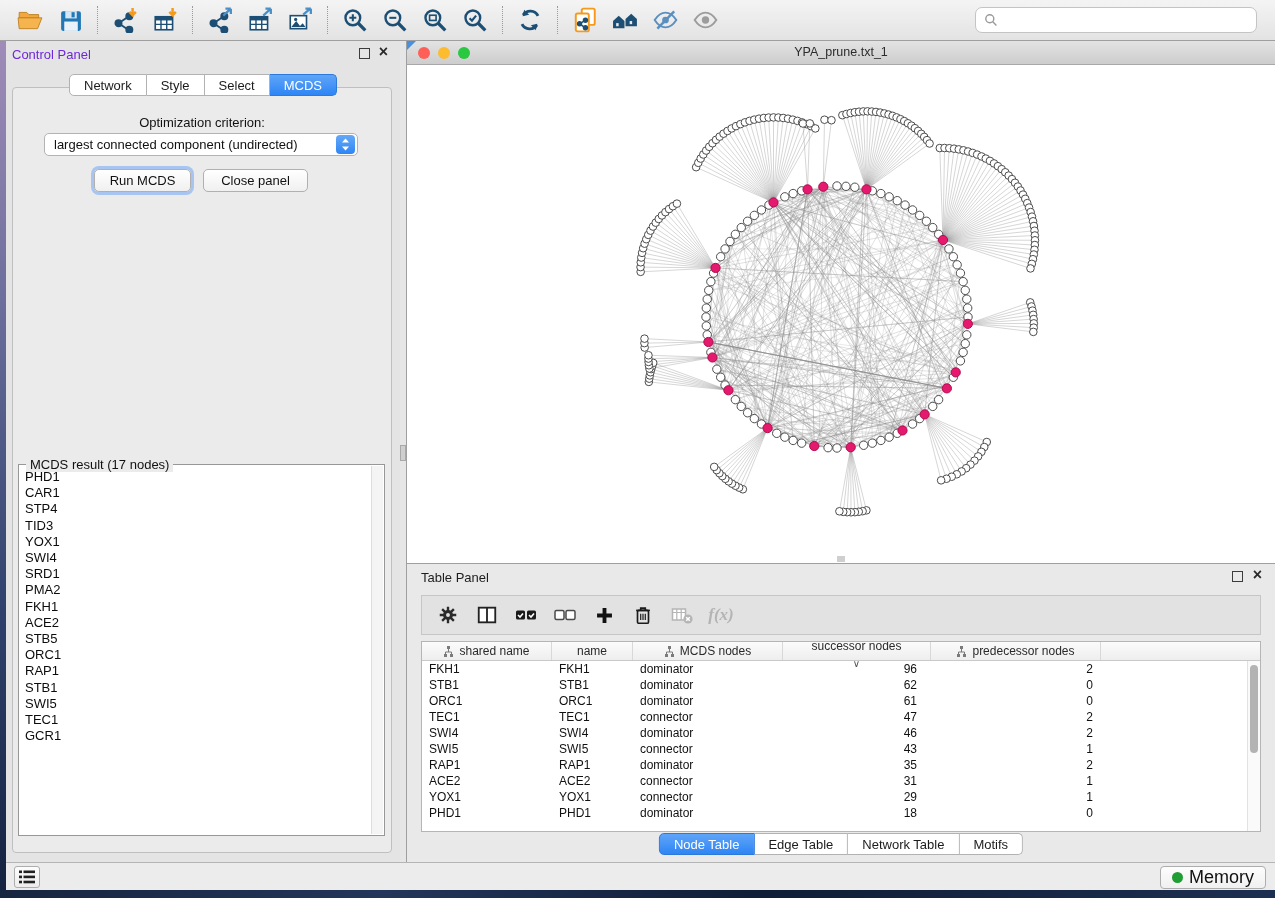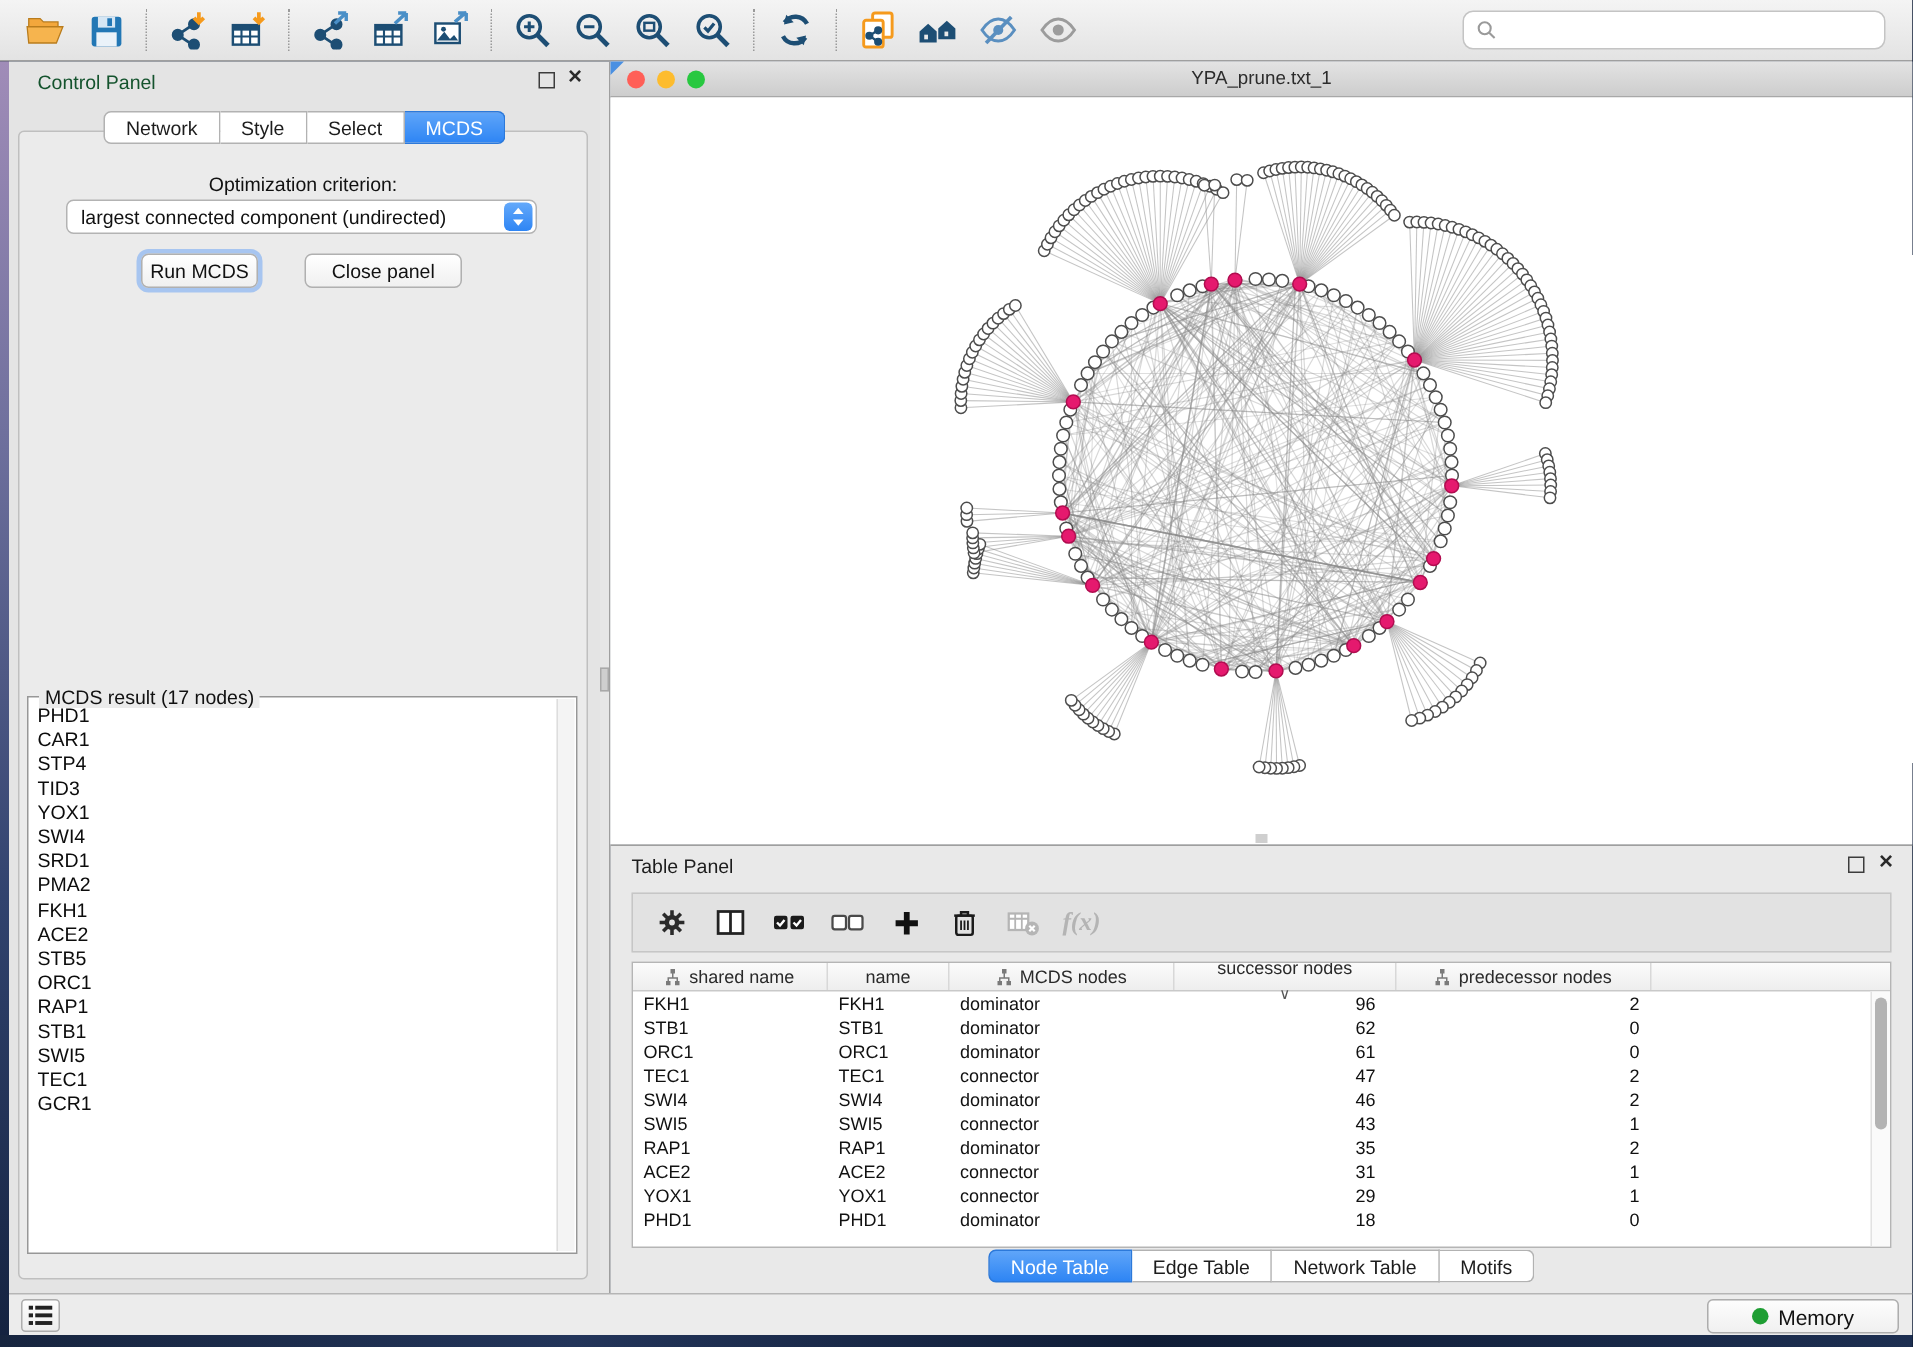--- a/index.html
+++ b/index.html
@@ -22,21 +22,21 @@
   .tb-sep { width:0; height:28px; border-left:1px dotted #9a9a9a; margin:0 7px; flex:0 0 auto; }
   .search-box { margin-left:auto; margin-right:8px; width:282px; height:26px;
     background:#fff; border:1px solid #c4c4c4; border-radius:7px;
     display:flex; align-items:center; padding:0 8px; gap:6px; }
   .search-box input { border:none; outline:none; flex:1; font-size:13px;
     font-family:"Liberation Sans",sans-serif; background:transparent; }
 
   
   .control-panel { position:absolute; left:6px; top:41px; width:394px; height:821px;
     background:#e4e4e4; }
-  .panel-title { position:absolute; left:19px; top:6px; font-size:13px; color:#14532d; }
+  .panel-title { position:absolute; left:6px; top:6px; font-size:13px; color:#6d28d9; }
   .win-float { position:absolute; top:7px; width:11px; height:11px;
     border:1.5px solid #3c3c3c; display:inline-block; }
   .win-close { position:absolute; top:2px; font-size:16px; font-weight:bold; color:#2a2a2a; line-height:18px; }
   .cp-float { right:30px; } .cp-close { right:12px; }
 
   .segbar { display:flex; }
   .cp-tabs { position:absolute; top:33px; left:50%; transform:translateX(-50%); }
   .seg { padding:0 14px; height:22px; line-height:21px; font-size:13px; background:#fff;
     border:1px solid #b2b2b2; border-left:none; color:#1c1c1c; white-space:nowrap; }
   .seg:first-child { border-left:1px solid #b2b2b2; border-radius:5px 0 0 5px; }
@@ -49,21 +49,21 @@
   .criterion { position:absolute; left:31px; top:45px; width:314px; height:23px;
     background:#fff; border:1px solid #b3b3b3; border-radius:5px;
     display:flex; align-items:center; }
   .criterion .val { flex:1; font-size:13px; padding-left:9px; color:#111; white-space:nowrap; }
   .criterion .stepper { width:19px; height:19px; margin-right:2px; border-radius:4px;
     background:linear-gradient(#64a9fa,#2e85f4); display:flex; align-items:center; justify-content:center; }
   .cp-buttons { position:absolute; left:0; top:81px; width:100%; }
   .btn { position:absolute; height:23px; background:linear-gradient(#ffffff,#f0f0f0);
     border:1px solid #b0b0b0; border-radius:5px; font-size:13px; color:#111;
     font-family:"Liberation Sans",sans-serif; }
-  .btn.run { left:81px; width:78px; box-shadow:0 0 0 3px rgba(100,160,245,.5); }
+  .btn.run { left:81px; width:97px; box-shadow:0 0 0 3px rgba(100,160,245,.5); }
   .btn.closep { left:190px; width:105px; }
 
   .mcds-box { position:absolute; left:5px; top:376px; width:367px; height:372px;
     border:1px solid #979797; background:#fff; }
   .mcds-legend { position:absolute; left:7px; top:-8px; background:#ebebeb;
     padding:0 4px; font-size:13px; color:#111; }
   .mcds-list { position:absolute; left:1px; top:4px; right:13px; bottom:1px; overflow:hidden; }
   .mcds-item { font-size:13px; line-height:16.2px; padding-left:5px; color:#0c0c0c; }
   .mcds-scroll { position:absolute; top:1px; right:1px; bottom:1px; width:12px;
     background:#f4f4f4; border-left:1px solid #ddd; }
@@ -120,21 +120,21 @@
   .tp-tabs { position:absolute; top:269px; left:50%; transform:translateX(-50%);align-items:flex-end; }
 
   
   .status-bar { position:absolute; left:6px; top:862px; width:1269px; height:28px;
     background:#ececec; border-top:1px solid #b5b5b5; }
   .list-btn { position:absolute; left:8px; top:3px; width:26px; height:22px;
     background:linear-gradient(#fdfdfd,#ededed); border:1px solid #adadad; border-radius:3px;
     display:flex; align-items:center; justify-content:center; }
   .memory-btn { position:absolute; right:9px; top:3px; height:23px;
     background:linear-gradient(#fdfdfd,#f0f0f0); border:1px solid #adadad; border-radius:4px;
-    display:flex; align-items:center; gap:6px; padding:0 29px; font-size:14px; color:#111;
+    display:flex; align-items:center; gap:6px; padding:0 11px; font-size:18px; color:#111;
     font-family:"Liberation Sans",sans-serif; }
   .mem-dot { width:11px; height:11px; border-radius:50%; background:#1e9e33; }
 </style>
 </head>
 <body>
 
 <div id="app">
 
   <div class="toolbar">
     <button class="tb-btn">

